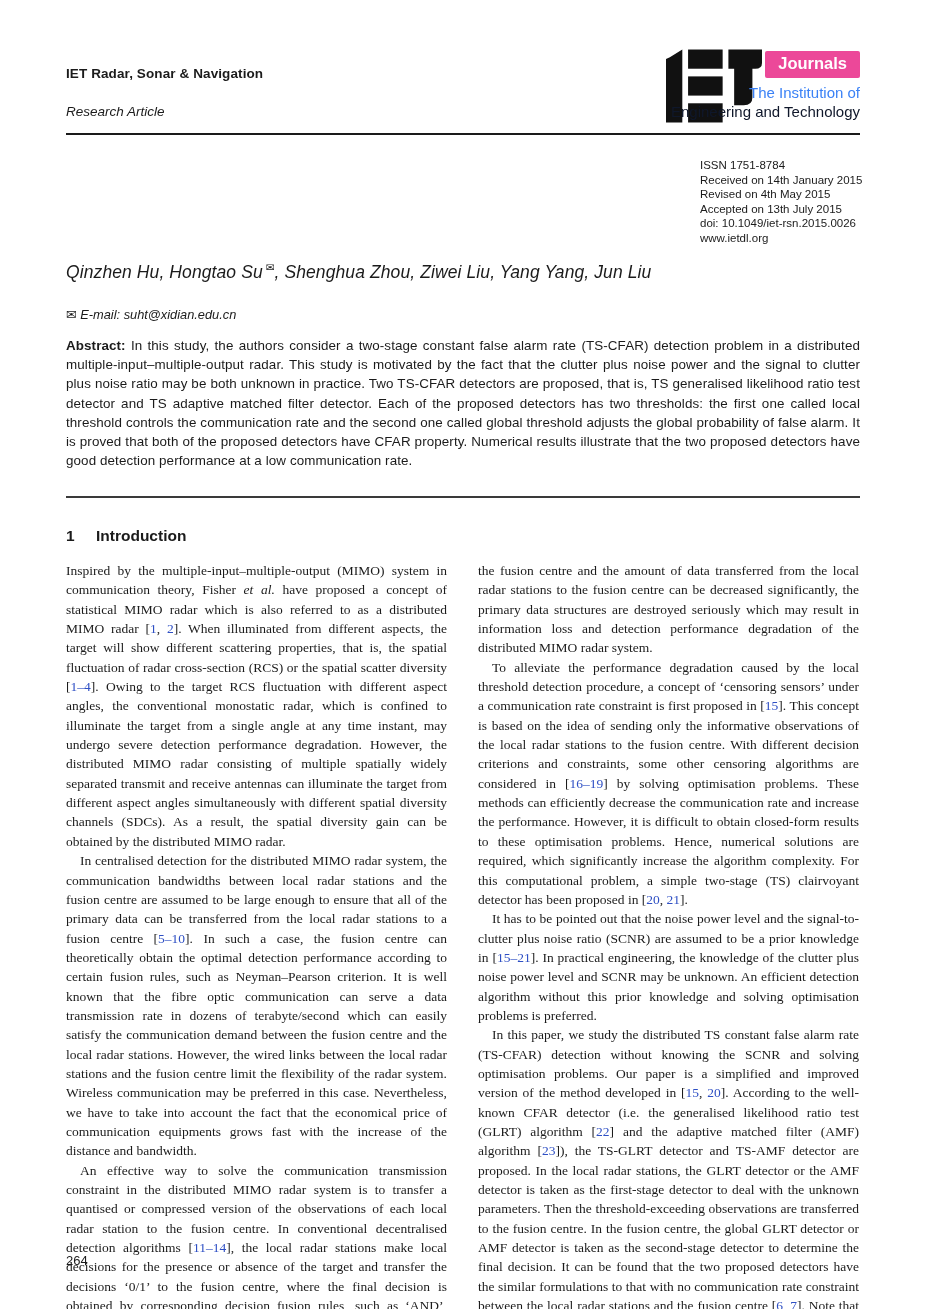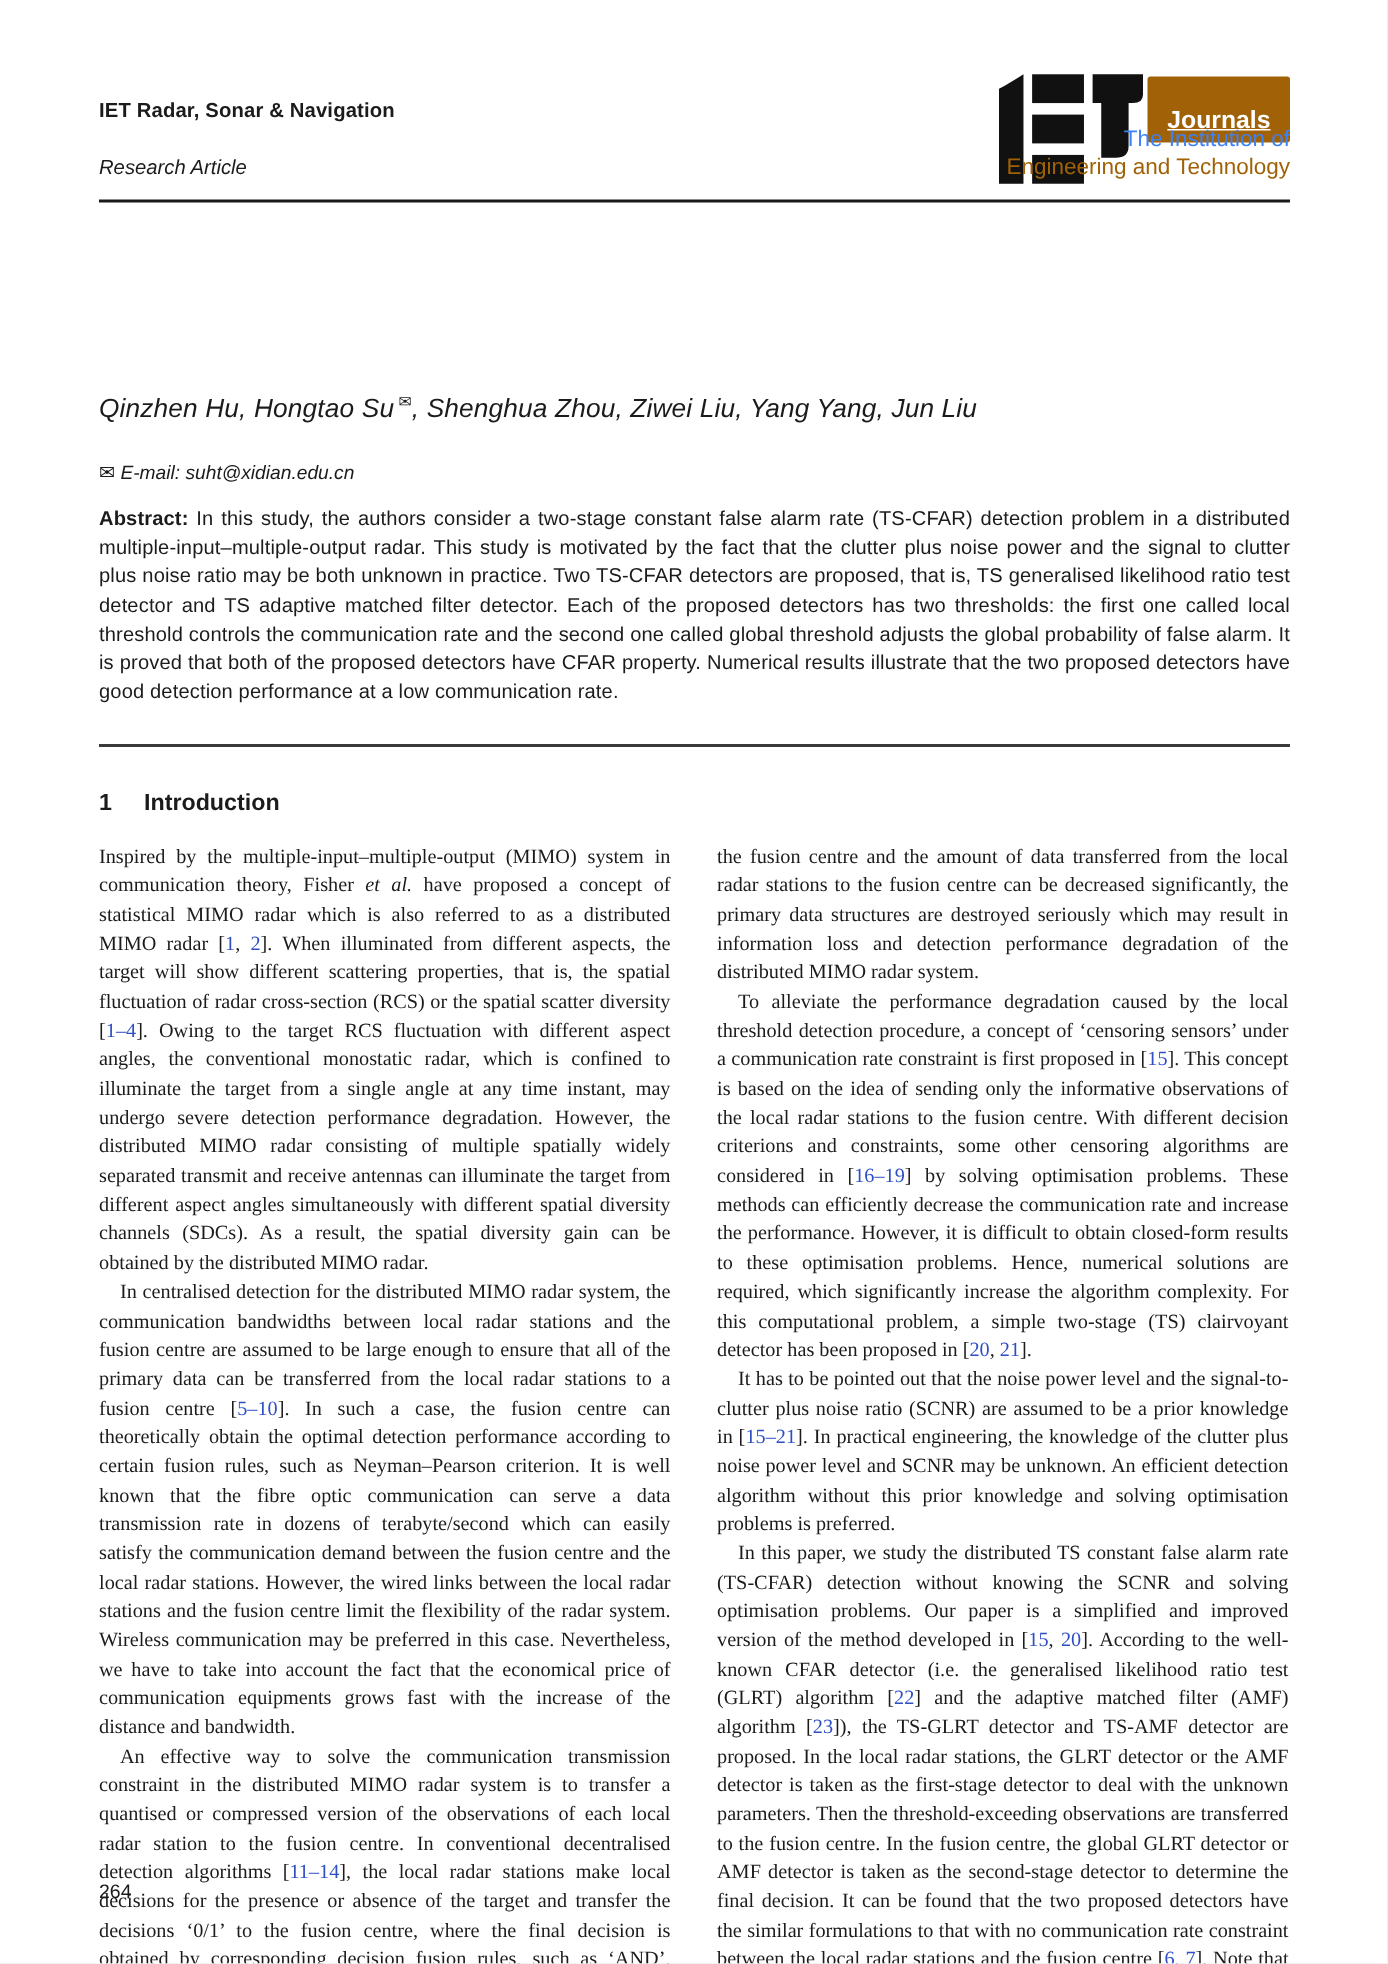--- a/index.html
+++ b/index.html
@@ -13,26 +13,26 @@
     margin:0 auto;
   }
   
   .journal-name{position:absolute;left:66px;top:66px;font-size:13.5px;letter-spacing:.1px;font-weight:bold;}
   .article-type{position:absolute;left:66px;top:104px;font-size:13.5px;font-style:italic;}
   .header-rule{position:absolute;left:66px;top:133px;width:794px;height:2px;background:#1a1a1a;}
   .logo{position:absolute;left:658px;top:46px;width:202px;height:80px;}
   .iet-letters{position:absolute;left:8px;top:3px;}
   .journals-badge{
     position:absolute;right:0;top:5px;
-    background:#a16207;color:#fff;
+    background:#ec4899;color:#fff;
     font-size:16.5px;font-weight:bold;
-    padding:20px 13px 5px 13px;border-radius:2px;text-decoration:underline;
+    padding:3px 13px 5px 13px;border-radius:2px;
   }
   .inst-line1{position:absolute;right:0;top:38px;font-size:15px;color:#3b82f6;white-space:nowrap;}
-  .inst-line2{position:absolute;right:0;top:57px;font-size:15px;color:#a16207;white-space:nowrap;}
+  .inst-line2{position:absolute;right:0;top:57px;font-size:15px;color:#0f172a;white-space:nowrap;}
   
   .article-title{
     position:absolute;left:66px;top:148px;width:640px;
     font-size:27px;line-height:31px;font-weight:bold;
     letter-spacing:-.3px;margin:0;color:#111;
   }
   .meta-block{position:absolute;left:700px;top:158px;width:165px;font-size:11.5px;line-height:14.6px;}
   
   .authors-line{position:absolute;left:66px;top:261px;font-size:17.5px;font-style:italic;letter-spacing:.1px;}
   .affiliation-line{position:absolute;left:66px;top:290px;font-size:12.8px;font-style:italic;}
@@ -81,20 +81,28 @@
       <rect fill="#111" x="23" y="56" width="36" height="20"></rect>
       <path fill="#111" d="M65 0 L100 0 L100 14 Q100 20 93 20 L90 20 L90 50 Q90 58 81 58 L71 58 L71 20 L65 20 Z"></path>
     </svg>
     <div class="journals-badge">Journals</div>
     <div class="inst-line1">The Institution of</div>
     <div class="inst-line2">Engineering and Technology</div>
   </div>
 
   <div class="header-rule"></div>
 
+  <div class="meta-block">
+      <div>ISSN 1751-8784</div>
+      <div>Received on 14th January 2015</div>
+      <div>Revised on 4th May 2015</div>
+      <div>Accepted on 13th July 2015</div>
+      <div>doi: 10.1049/iet-rsn.2015.0026</div>
+      <div>www.ietdl.org</div>
+    </div>
 
   <div class="authors-line"><span>Qinzhen Hu, Hongtao Su</span><span class="sup env"> ✉</span><span>, Shenghua Zhou, Ziwei Liu, Yang Yang, Jun Liu</span></div>
   <div class="email-line"><span class="env">✉ </span><span>E-mail: suht@xidian.edu.cn</span></div>
 
   <div class="abstract-block"><span class="b">Abstract: </span><span>In this study, the authors consider a two-stage constant false alarm rate (TS-CFAR) detection problem in a distributed multiple-input–multiple-output radar. This study is motivated by the fact that the clutter plus noise power and the signal to clutter plus noise ratio may be both unknown in practice. Two TS-CFAR detectors are proposed, that is, TS generalised likelihood ratio test detector and TS adaptive matched filter detector. Each of the proposed detectors has two thresholds: the first one called local threshold controls the communication rate and the second one called global threshold adjusts the global probability of false alarm. It is proved that both of the proposed detectors have CFAR property. Numerical results illustrate that the two proposed detectors have good detection performance at a low communication rate.</span></div>
   <div class="abstract-rule"></div>
 
   <h2 class="section-heading">
     <span class="section-number">1</span><span>Introduction</span>
   </h2>

